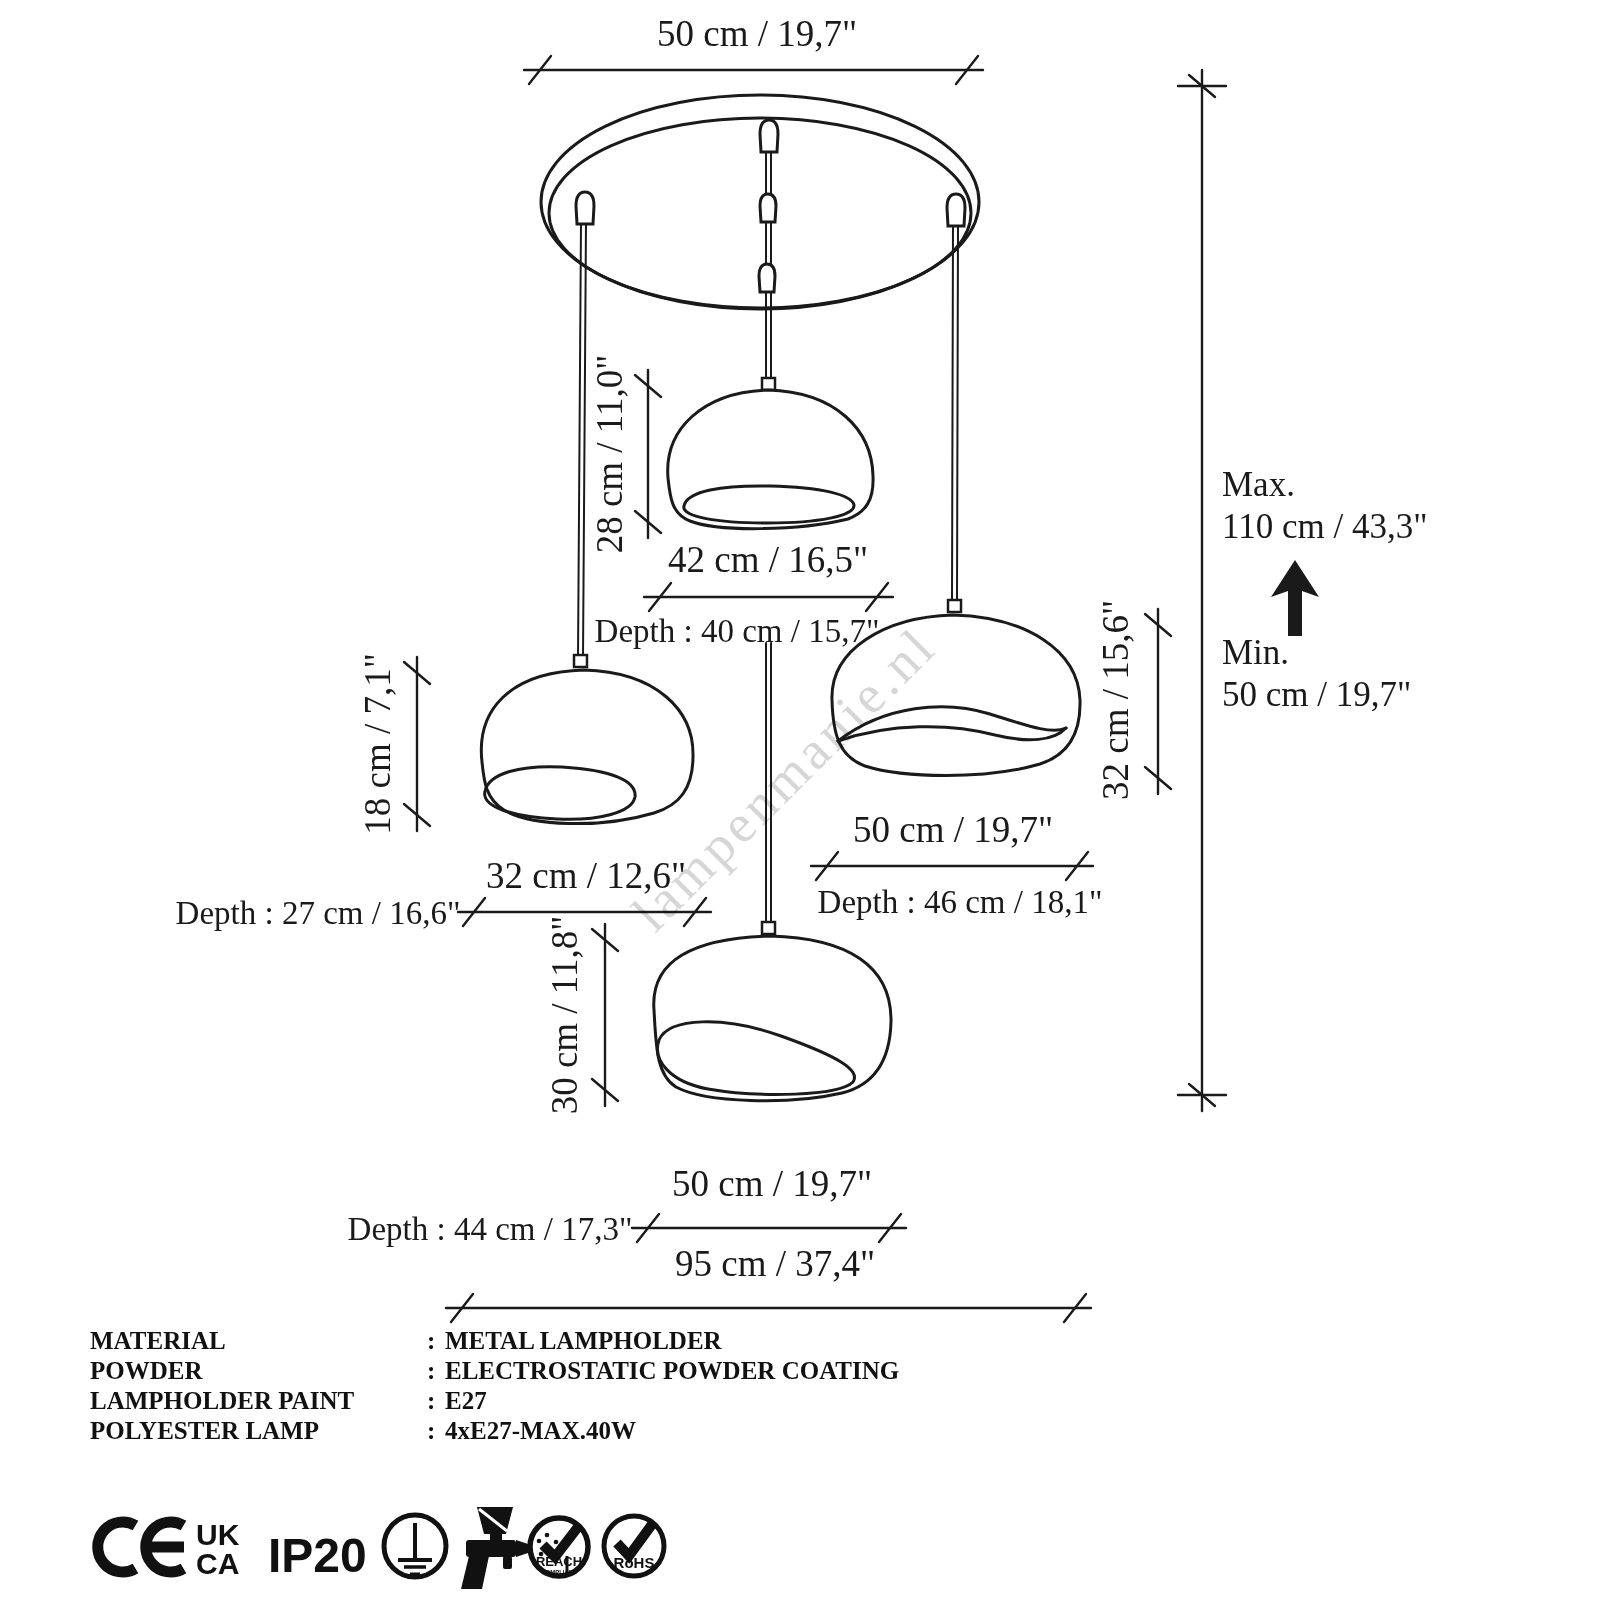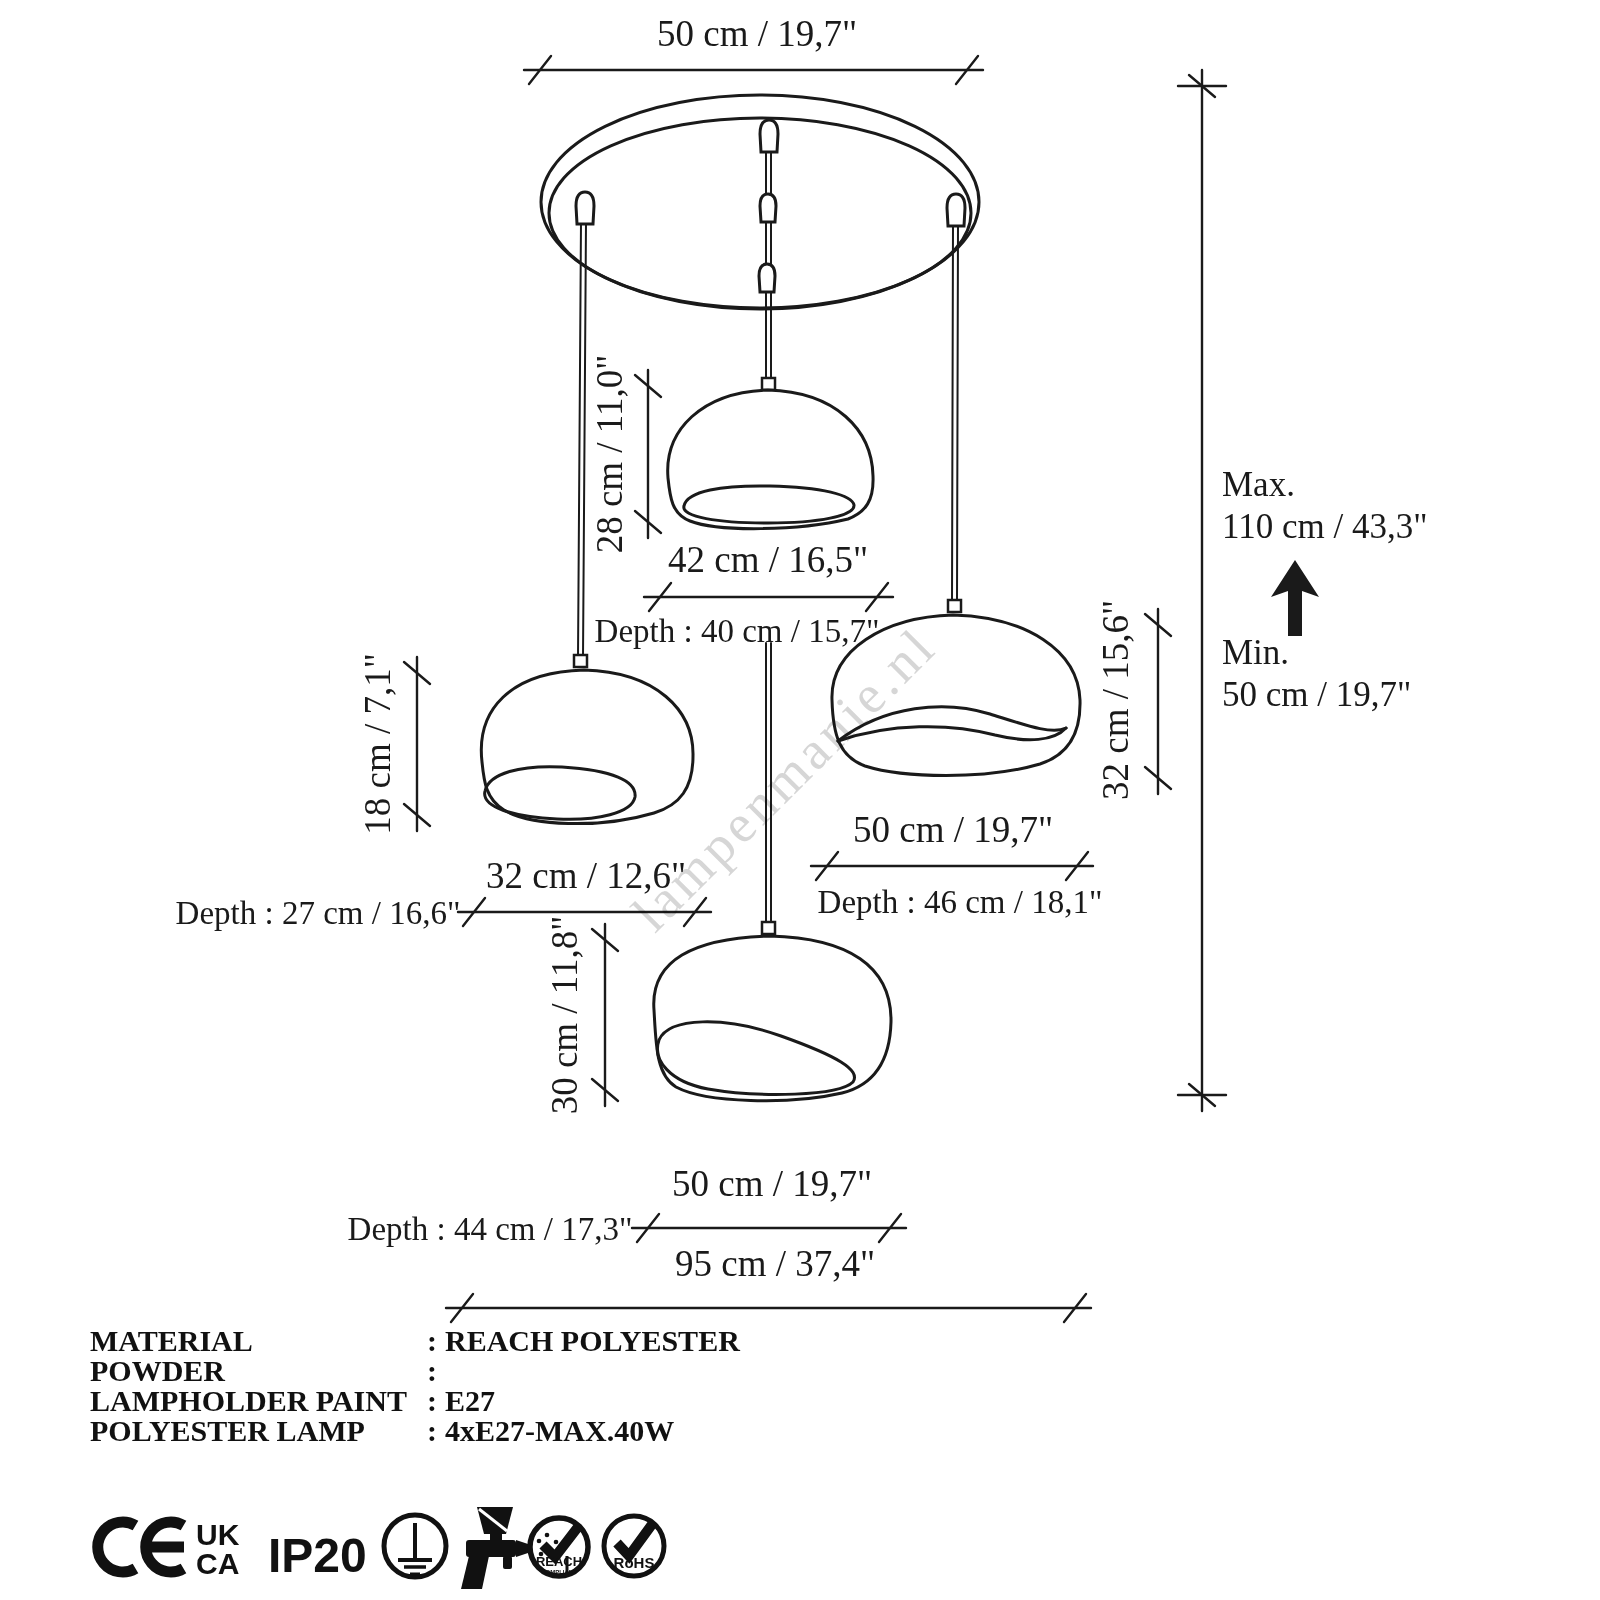--- a/index.html
+++ b/index.html
@@ -3,21 +3,21 @@
 <meta charset="utf-8">
 <style>
   html,body{margin:0;padding:0;background:#ffffff;}
   #canvas{position:relative;width:1600px;height:1600px;background:#ffffff;overflow:hidden;
           font-family:"Liberation Serif", serif;}
   svg text{font-family:"Liberation Serif", serif;fill:#1a1a1a;}
   .dimtxt{font-size:37px;}
   .depthtxt{font-size:33px;}
   .maxmin{font-size:35px;}
   .wm{font-size:54px;letter-spacing:4px;fill:#bdbdbd;opacity:.62;mix-blend-mode:multiply;}
-  #specs{position:absolute;left:90px;top:1326px;width:1200px;font-weight:bold;font-size:30px;line-height:30px;color:#111;}
+  #specs{position:absolute;left:90px;top:1326px;width:1200px;font-weight:bold;font-size:25px;line-height:30px;color:#111;}
   .specrow{display:flex;white-space:pre;}
   .speclabel{width:337px;flex:0 0 337px;}
   .speccolon{width:18px;flex:0 0 18px;}
   .ic-txt{font-family:"Liberation Sans", sans-serif;font-weight:bold;fill:#111;}
 </style>
 </head>
 <body>
 
 <div id="canvas">
 
@@ -203,25 +203,26 @@
   </g>
 
   <text class="wm" x="797" y="792" text-anchor="middle" transform="rotate(-45 797 792)">lampenmanie.nl</text>
 </svg>
 
 
 <div id="specs">
   <div class="specrow">
     <span class="speclabel">MATERIAL</span>
     <span class="speccolon">:</span>
-    <span class="specvalue">REACH POLYESTER</span>
+    <span class="specvalue">METAL LAMPHOLDER</span>
   </div>
   <div class="specrow">
     <span class="speclabel">POWDER</span>
     <span class="speccolon">:</span>
+    <span class="specvalue">ELECTROSTATIC POWDER COATING</span>
   </div>
   <div class="specrow">
     <span class="speclabel">LAMPHOLDER PAINT</span>
     <span class="speccolon">:</span>
     <span class="specvalue">E27</span>
   </div>
   <div class="specrow">
     <span class="speclabel">POLYESTER LAMP</span>
     <span class="speccolon">:</span>
     <span class="specvalue">4xE27-MAX.40W</span>

